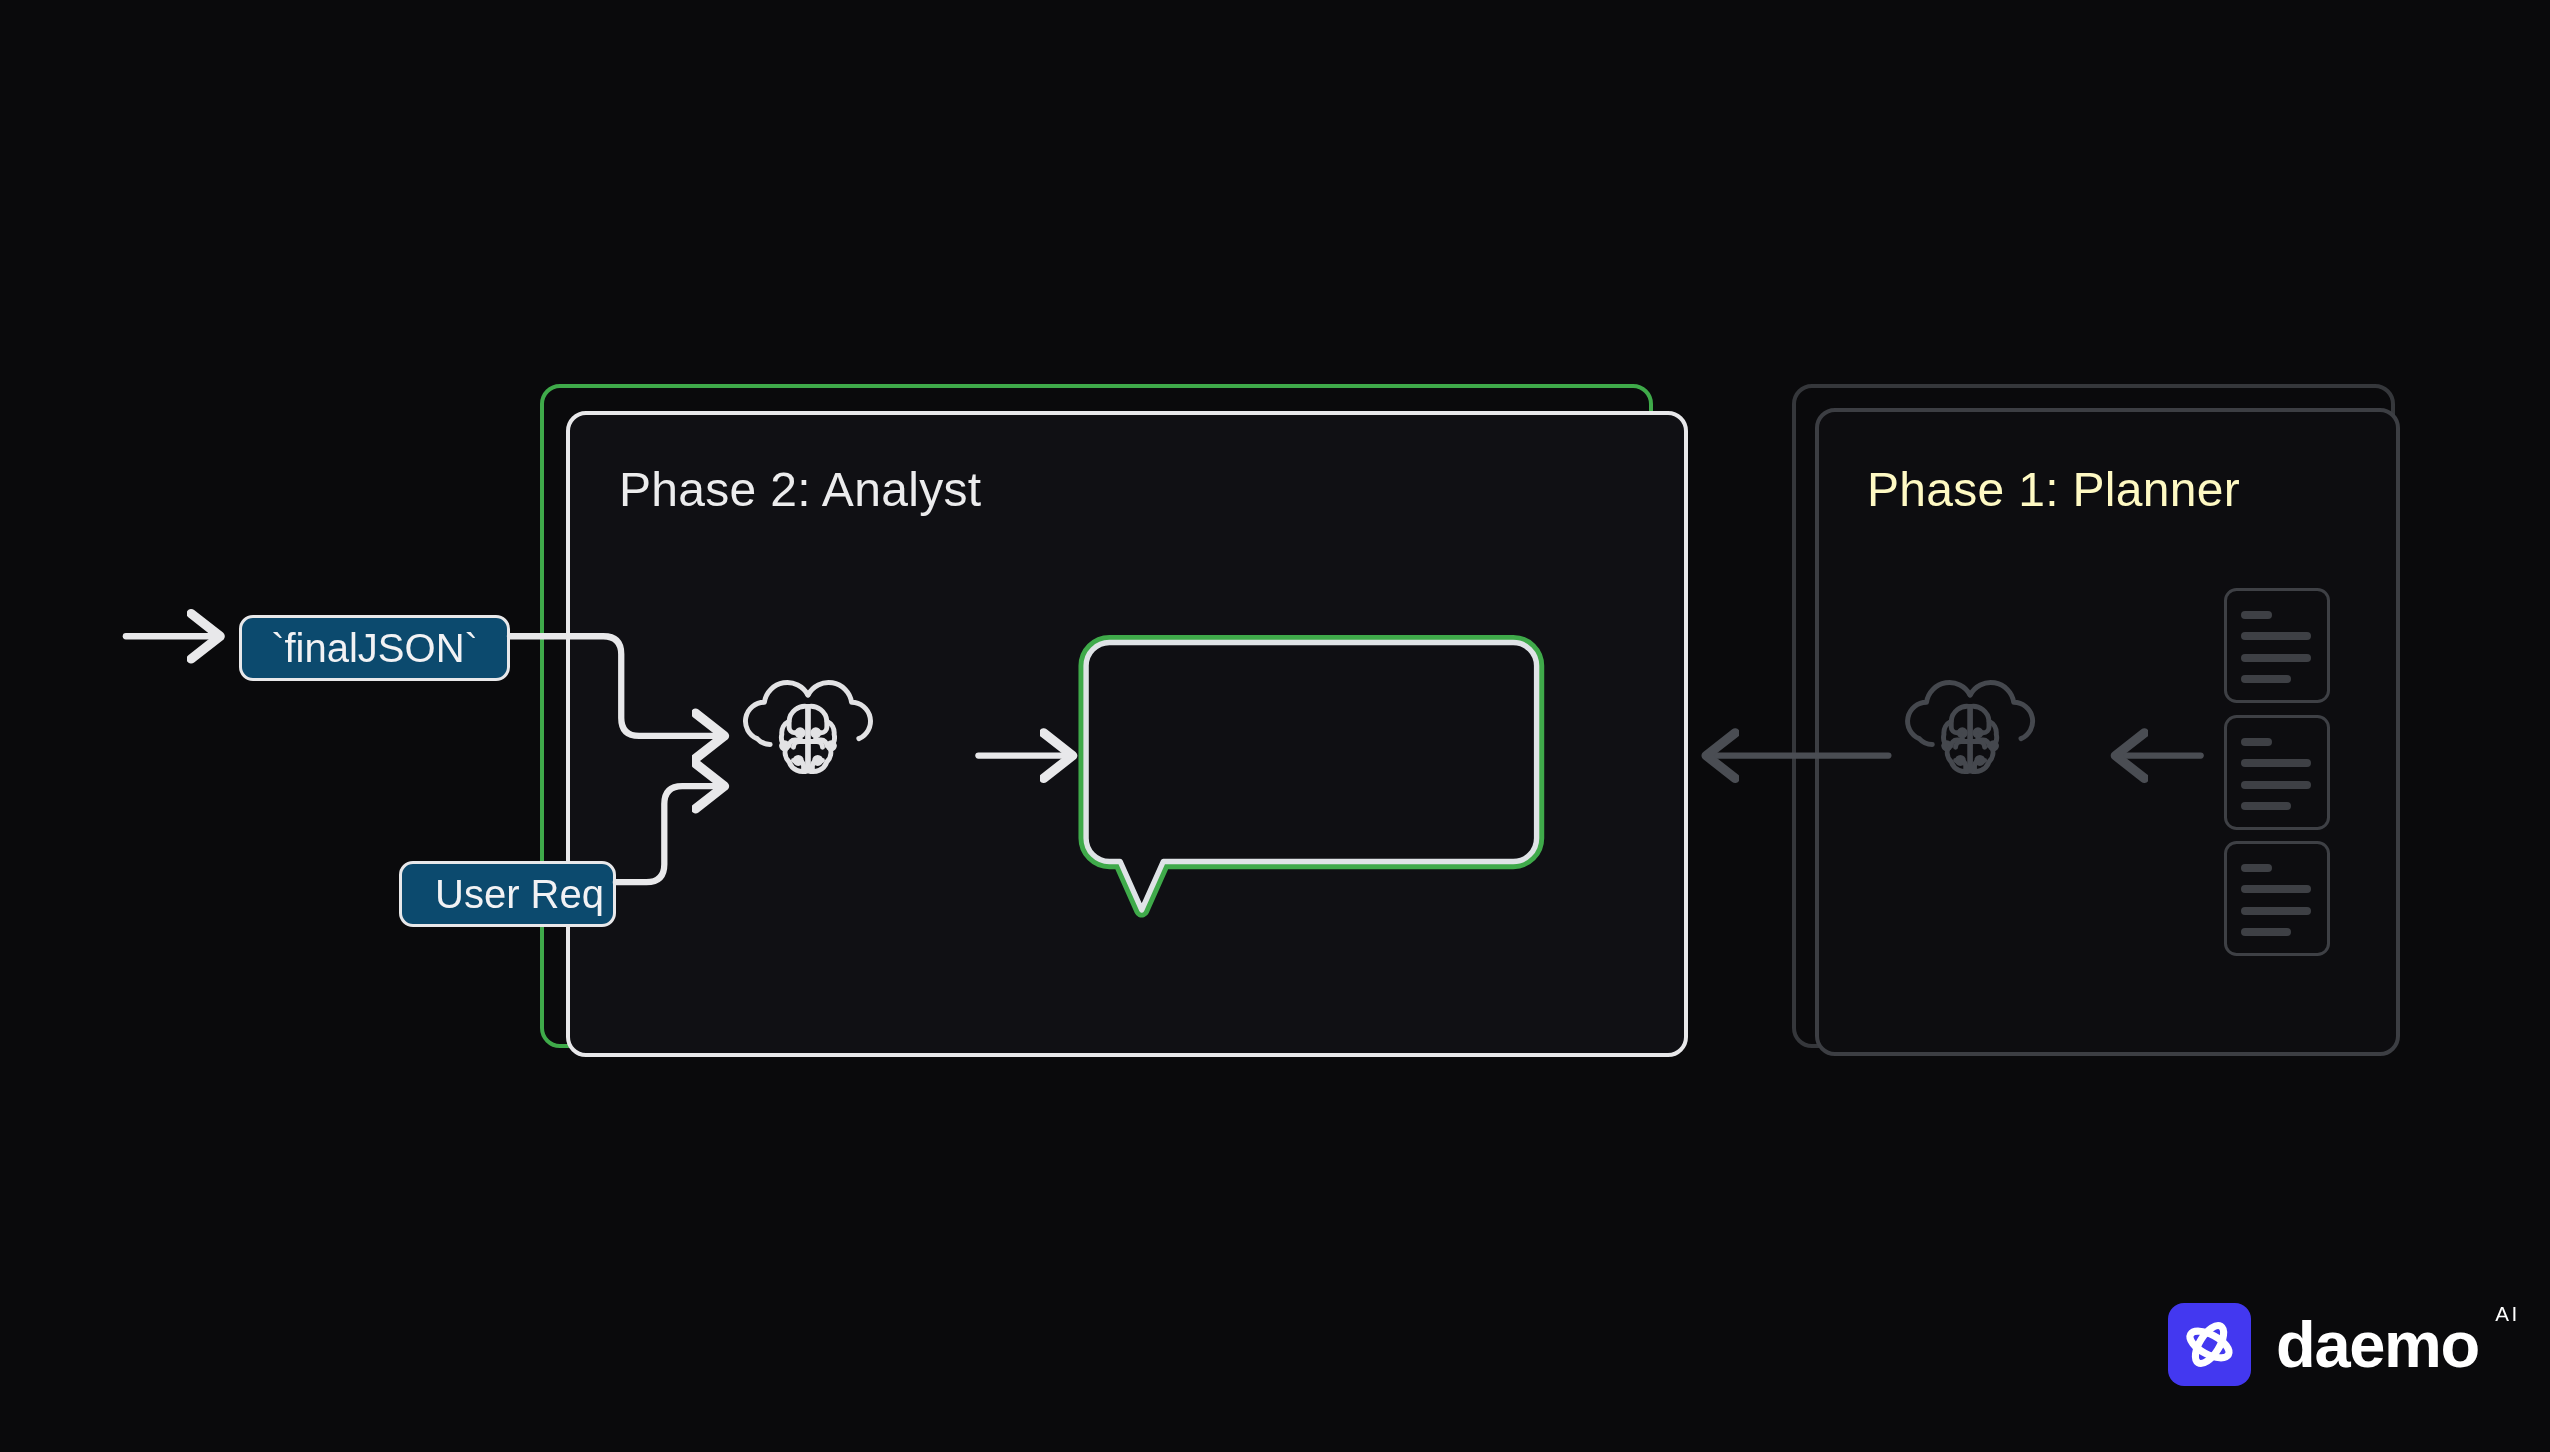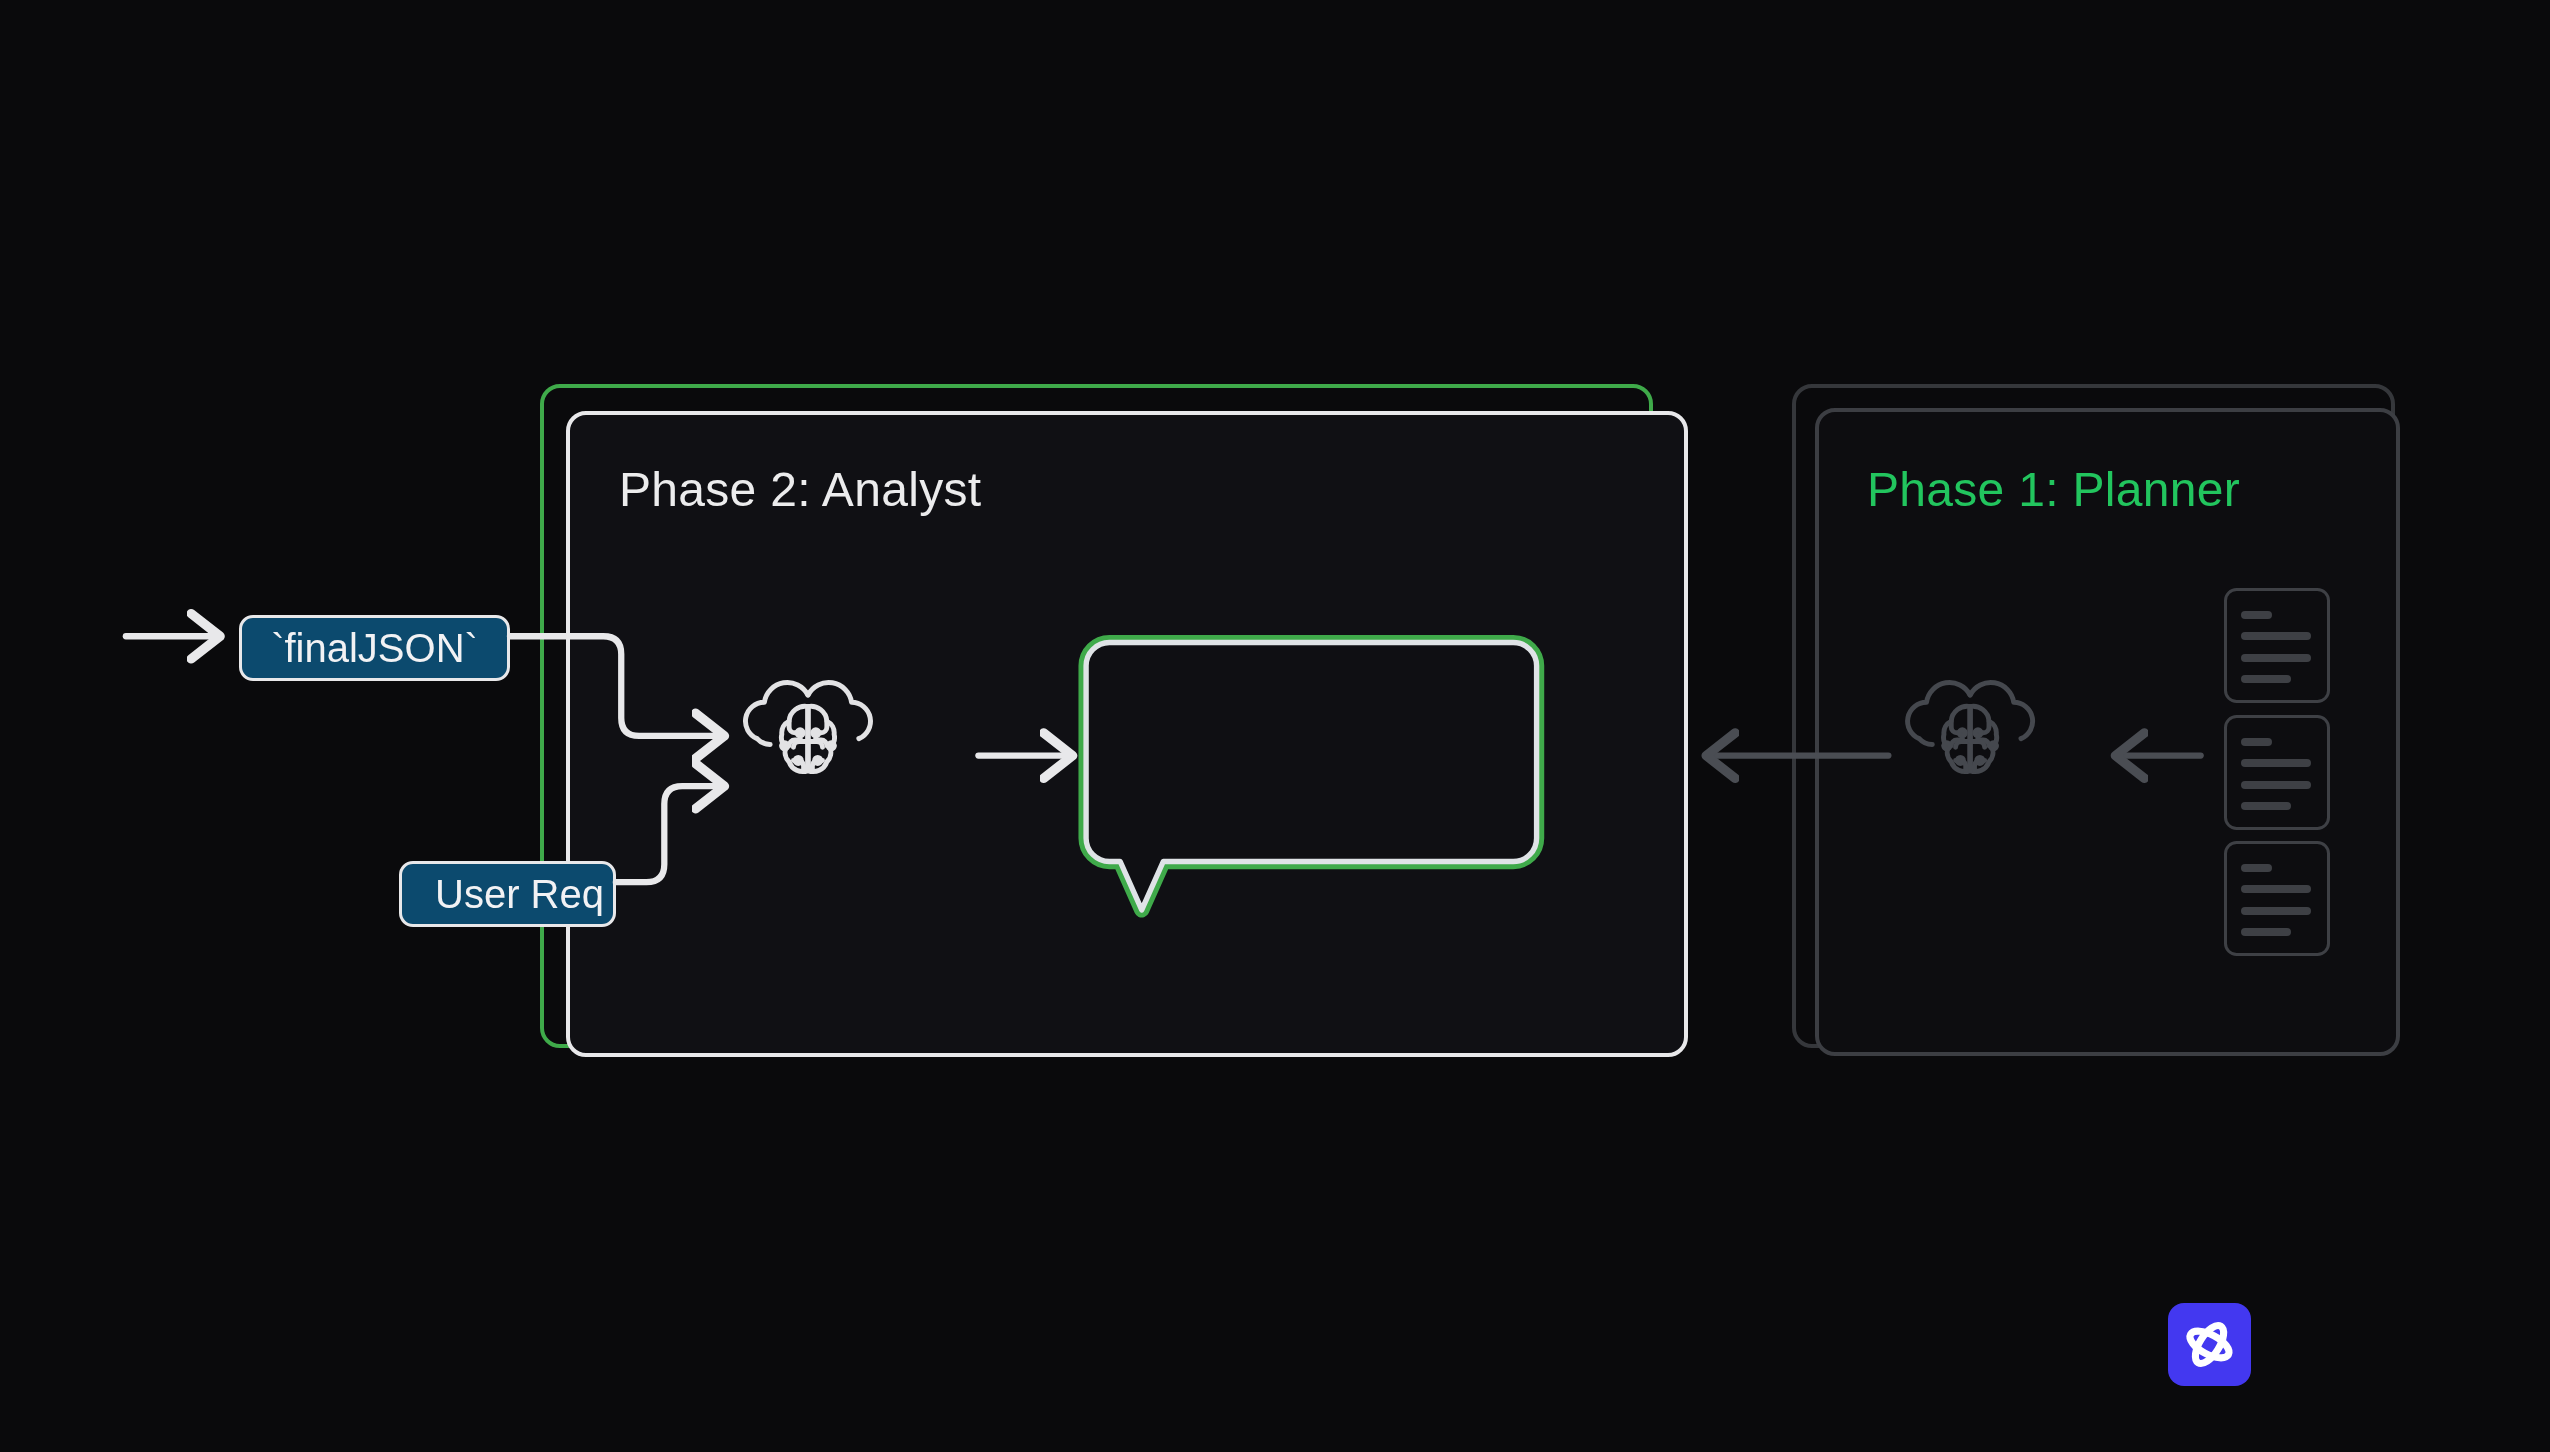--- a/index.html
+++ b/index.html
@@ -38,21 +38,21 @@
   }
 
   .panel-title {
     position:absolute;
     font-size:48px;
     font-weight:400;
     color:#ececed;
     letter-spacing:0.3px;
     white-space:nowrap;
   }
-  .panel-title.dim { color:#22c55e; }
+  .panel-title.dim { color:#fef9c3; }
 
   
   .node-box {
     position:absolute;
     border:3.6px solid #e8e8ea;
     border-radius:14px;
     background:#0c4a6e;
     display:flex;
     align-items:center;
     justify-content:center;
@@ -255,16 +255,20 @@
 
   <div id="logo">
     <div class="logo-mark">
       <svg width="59" height="59" viewBox="0 0 66 66" xmlns="http://www.w3.org/2000/svg">
         <g fill="none" stroke="#ffffff" stroke-width="8" stroke-linecap="round">
           <ellipse cx="33" cy="33" rx="11" ry="24" transform="rotate(32 33 33)"></ellipse>
           <ellipse cx="33" cy="33" rx="11" ry="24" transform="rotate(-62 33 33)"></ellipse>
         </g>
       </svg>
     </div>
+    <div class="logo-word">
+      <span>daemo</span>
+      <span class="logo-sup">AI</span>
+    </div>
   </div>
 
 </div>
 
 
 </body></html>

